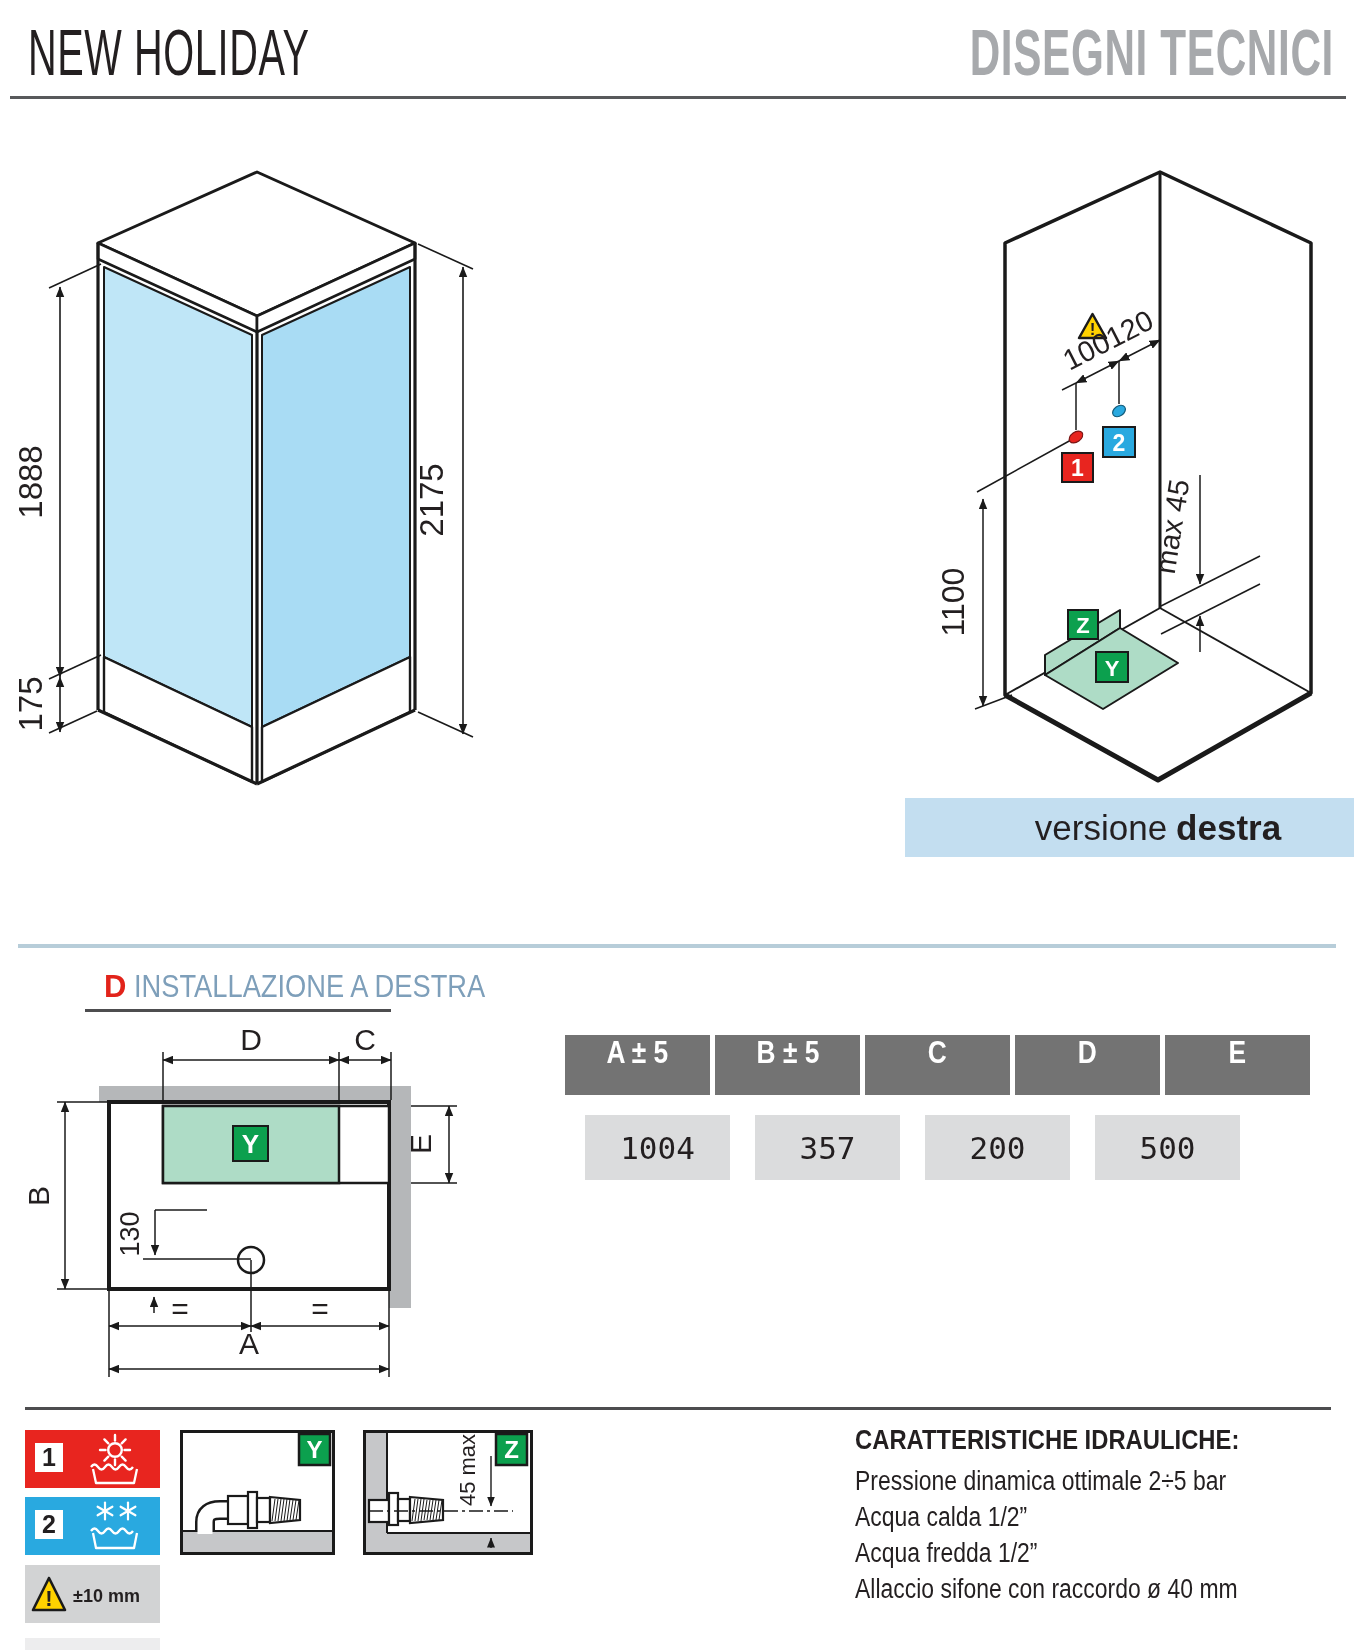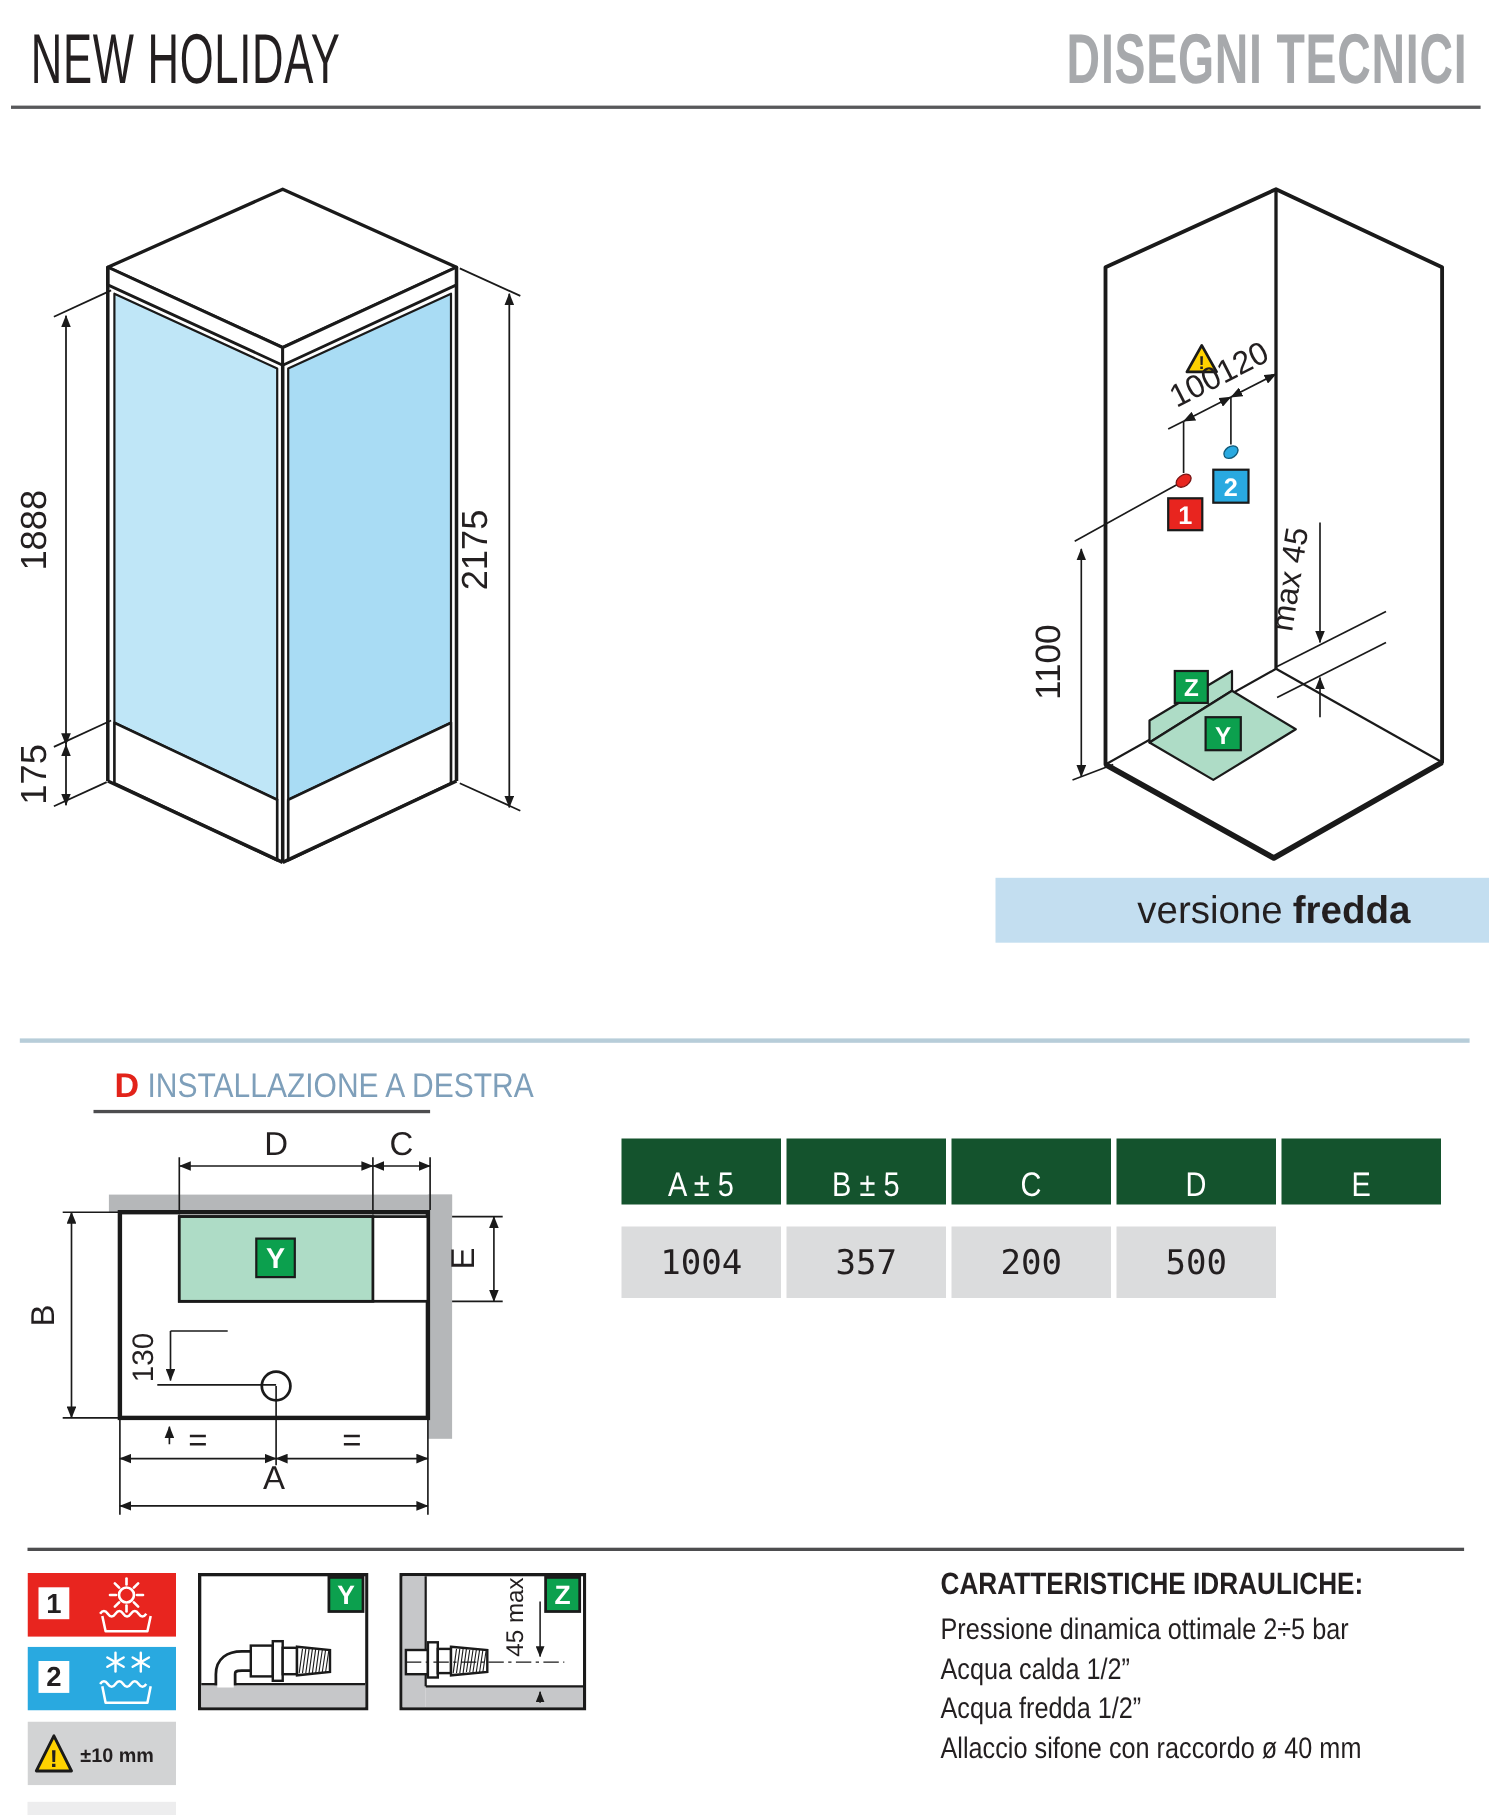--- a/index.html
+++ b/index.html
@@ -20,26 +20,26 @@
     display:flex; align-items:center; justify-content:center; font-size:35px;padding-left:48px; }
   .caption-bar b { margin-left:9px; }
 
   .inst-marker { left:104px; top:969px; font-size:31px; font-weight:700; color:#e2231a; }
   .inst-title  { left:134px; top:969px; font-size:31px; color:#7e9fba;
     transform:scaleX(0.88); transform-origin:left top; }
   .inst-underline { left:85px; top:1009px; width:306px; height:3px; background:#4d4d4f; }
 
   .tbl-row { left:565px; top:1035px; display:flex; gap:5px; }
   .tbl-row.vals { top:1115px; }
-  .tbl-cell { width:145px; height:60px; background:#14532d; color:#fff;
-    display:flex; align-items:flex-end; justify-content:center; font-size:31px; font-weight:400; }
+  .tbl-cell { width:145px; height:60px; background:#737373; color:#fff;
+    display:flex; align-items:flex-start; justify-content:center; font-size:31px; font-weight:700; }
   .tbl-cell span { transform:scaleX(0.85); }
   .tbl-val { width:145px; height:65px; background:#dbdcdd; color:#231f20;
     display:flex; align-items:center; justify-content:center;
-    font-family:"DejaVu Sans Mono", monospace; font-size:31px; }
+    font-family:"DejaVu Sans Mono", monospace; font-size:31px;margin-left:20px; }
 
   .hyd { left:855px; top:1424px; width:490px; }
   .hyd-title { font-size:28px; font-weight:700; transform:scaleX(0.85); transform-origin:left top;
     white-space:nowrap; margin-bottom:7px; }
   .hyd-line { font-size:27px; line-height:36px; transform:scaleX(0.85); transform-origin:left top;
     white-space:nowrap; }
 
   svg text { font-family:"Liberation Sans", sans-serif; fill:#231f20; }
   svg .wht { fill:#ffffff; }
   .strip { left:25px; top:1638px; width:135px; height:12px; background:#ededee; }
@@ -144,21 +144,21 @@
       <text x="153" y="483" text-anchor="middle" font-size="22" font-weight="700" class="wht">Z</text>
     </g>
     <g>
       <rect x="166" y="502" width="32" height="30" fill="#0ca04e" stroke="#1a1a1a" stroke-width="2"></rect>
       <text x="182" y="526" text-anchor="middle" font-size="22" font-weight="700" class="wht">Y</text>
     </g>
   </svg>
 
   <div class="abs caption-bar">
     <span>versione</span>
-    <b>fredda</b>
+    <b>destra</b>
   </div>
 
   <div class="abs rule-mid"></div>
 
   <div class="abs inst-marker">D</div>
   <div class="abs inst-title nowrap">INSTALLAZIONE A DESTRA</div>
   <div class="abs inst-underline"></div>
 
   <svg class="abs" style="left:25px;top:1020px" width="470" height="370" viewBox="0 0 470 370">
     <defs>

